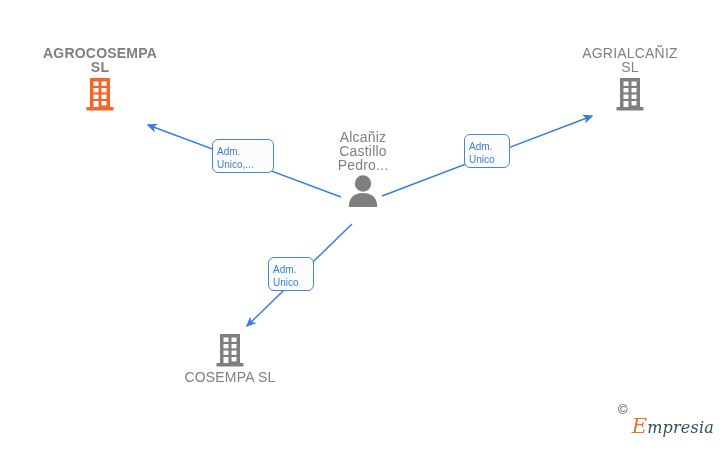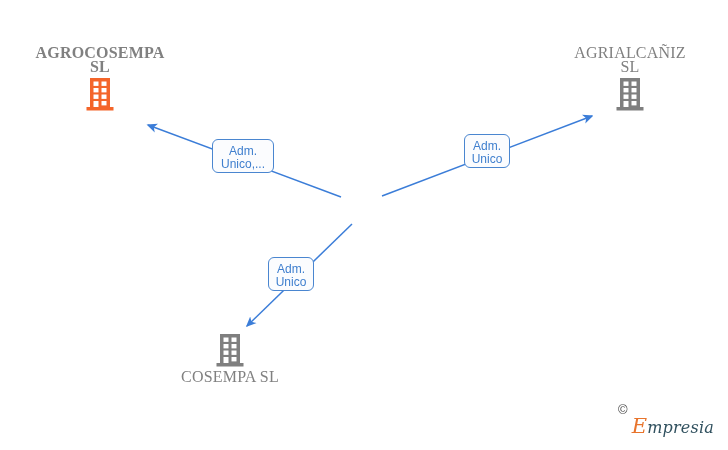--- a/index.html
+++ b/index.html
@@ -29,47 +29,45 @@
     height: 450px;
   }
   
   .node {
     position: absolute;
     width: 150px;
     text-align: center;
     user-select: none;
   }
   .node-label {
-    font-size: 16px;
+    font-size: 14px;
     line-height: 14px;
     color: #808080;
     letter-spacing: .2px;
-    font-family: Liberation Serif, serif;
   }
   .node-label.bold {
     font-weight: bold;
   }
   .node-icon {
     display: block;
     margin: 2px auto 0 auto;
   }
   .node.label-below .node-icon {
     margin: 0 auto 2px auto;
   }
   
   .rel-box {
     position: absolute;
     box-sizing: border-box;
     border: 1.3px solid #4a86d0;
     border-radius: 6px;
     background: #fbfcfe;
     color: #3f7fce;
-    font-size: 12px;
+    font-size: 10px;
     line-height: 13px;
-    text-align: center;
     padding: 5px 4px 4px 4px;
     white-space: pre-line;
     box-shadow: 0 0 0 0 rgba(0,0,0,0);
   }
   
   #watermark {
     position: absolute;
     right: 14px;
     bottom: 12px;
     display: flex;
@@ -162,20 +160,31 @@
       <rect x="8.5" y="18.5" width="5" height="4.4" fill="#ffffff"></rect>
       <rect x="16.5" y="18.5" width="5" height="4.4" fill="#ffffff"></rect>
       <rect x="8.5" y="25" width="5" height="6" fill="#ffffff"></rect>
       <rect x="16.5" y="25" width="5" height="4.4" fill="#ffffff"></rect>
     </svg>
     <div class="node-label">
       <span>COSEMPA  SL</span>
     </div>
   </div>
 
+  <div class="node" style="left:288px; top:130px;">
+    <div class="node-label">
+      <span>Alcañiz</span><br>
+      <span>Castillo</span><br>
+      <span>Pedro...</span>
+    </div>
+    <svg class="node-icon" width="36" height="34" viewBox="0 0 36 34" xmlns="http://www.w3.org/2000/svg">
+      <circle cx="18" cy="9.5" r="8.2" fill="#7f7f7f"></circle>
+      <path d="M 3.8 33 C 3.8 22.4 10.4 19 18 19 C 25.6 19 32.2 22.4 32.2 33 Z" fill="#7f7f7f"></path>
+    </svg>
+  </div>
 
   <div class="rel-box" style="left:212px; top:139px; width:62px; height:34px;">Adm.
 Unico,...</div>
 
   <div class="rel-box" style="left:464px; top:134px; width:46px; height:34px;">Adm.
 Unico</div>
 
   <div class="rel-box" style="left:268px; top:257px; width:46px; height:34px;">Adm.
 Unico</div>
 

